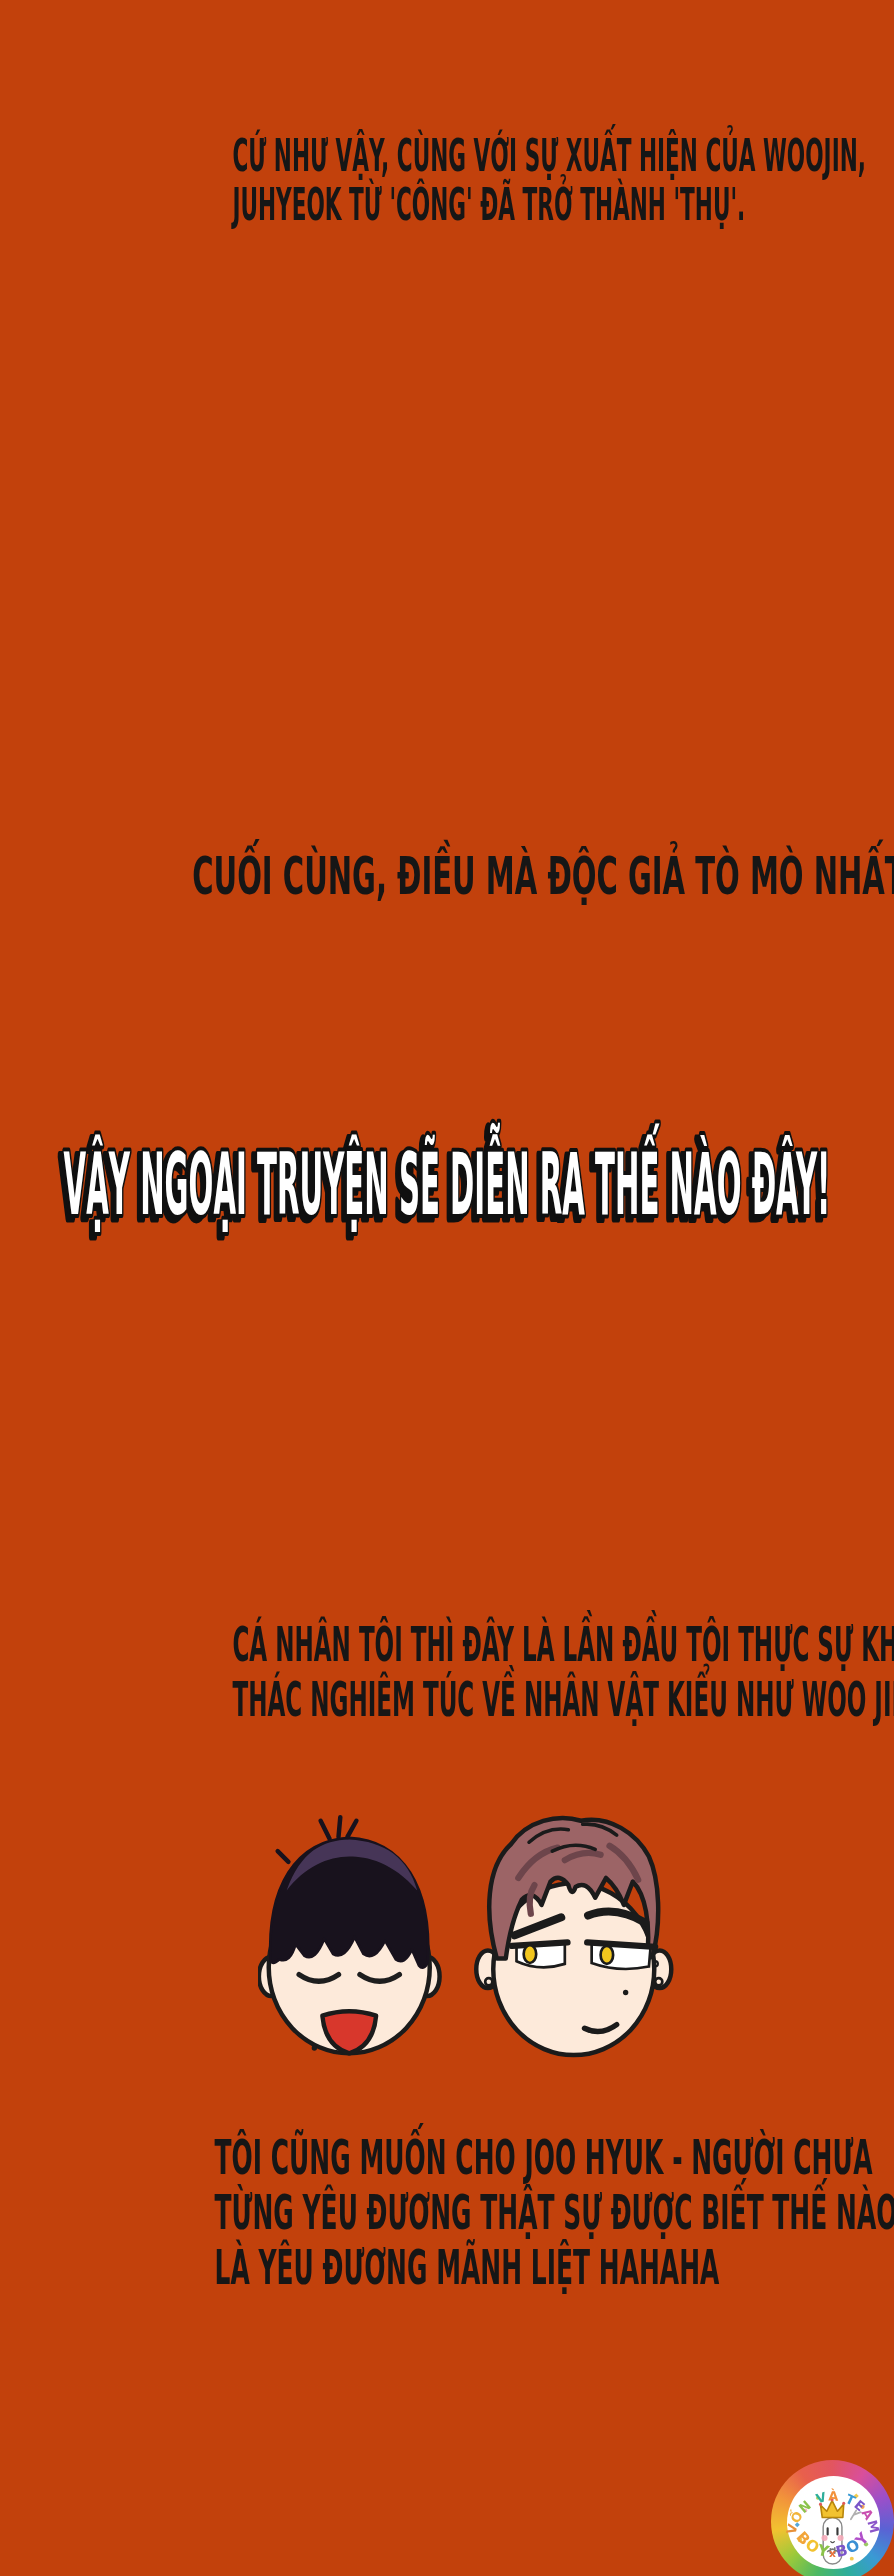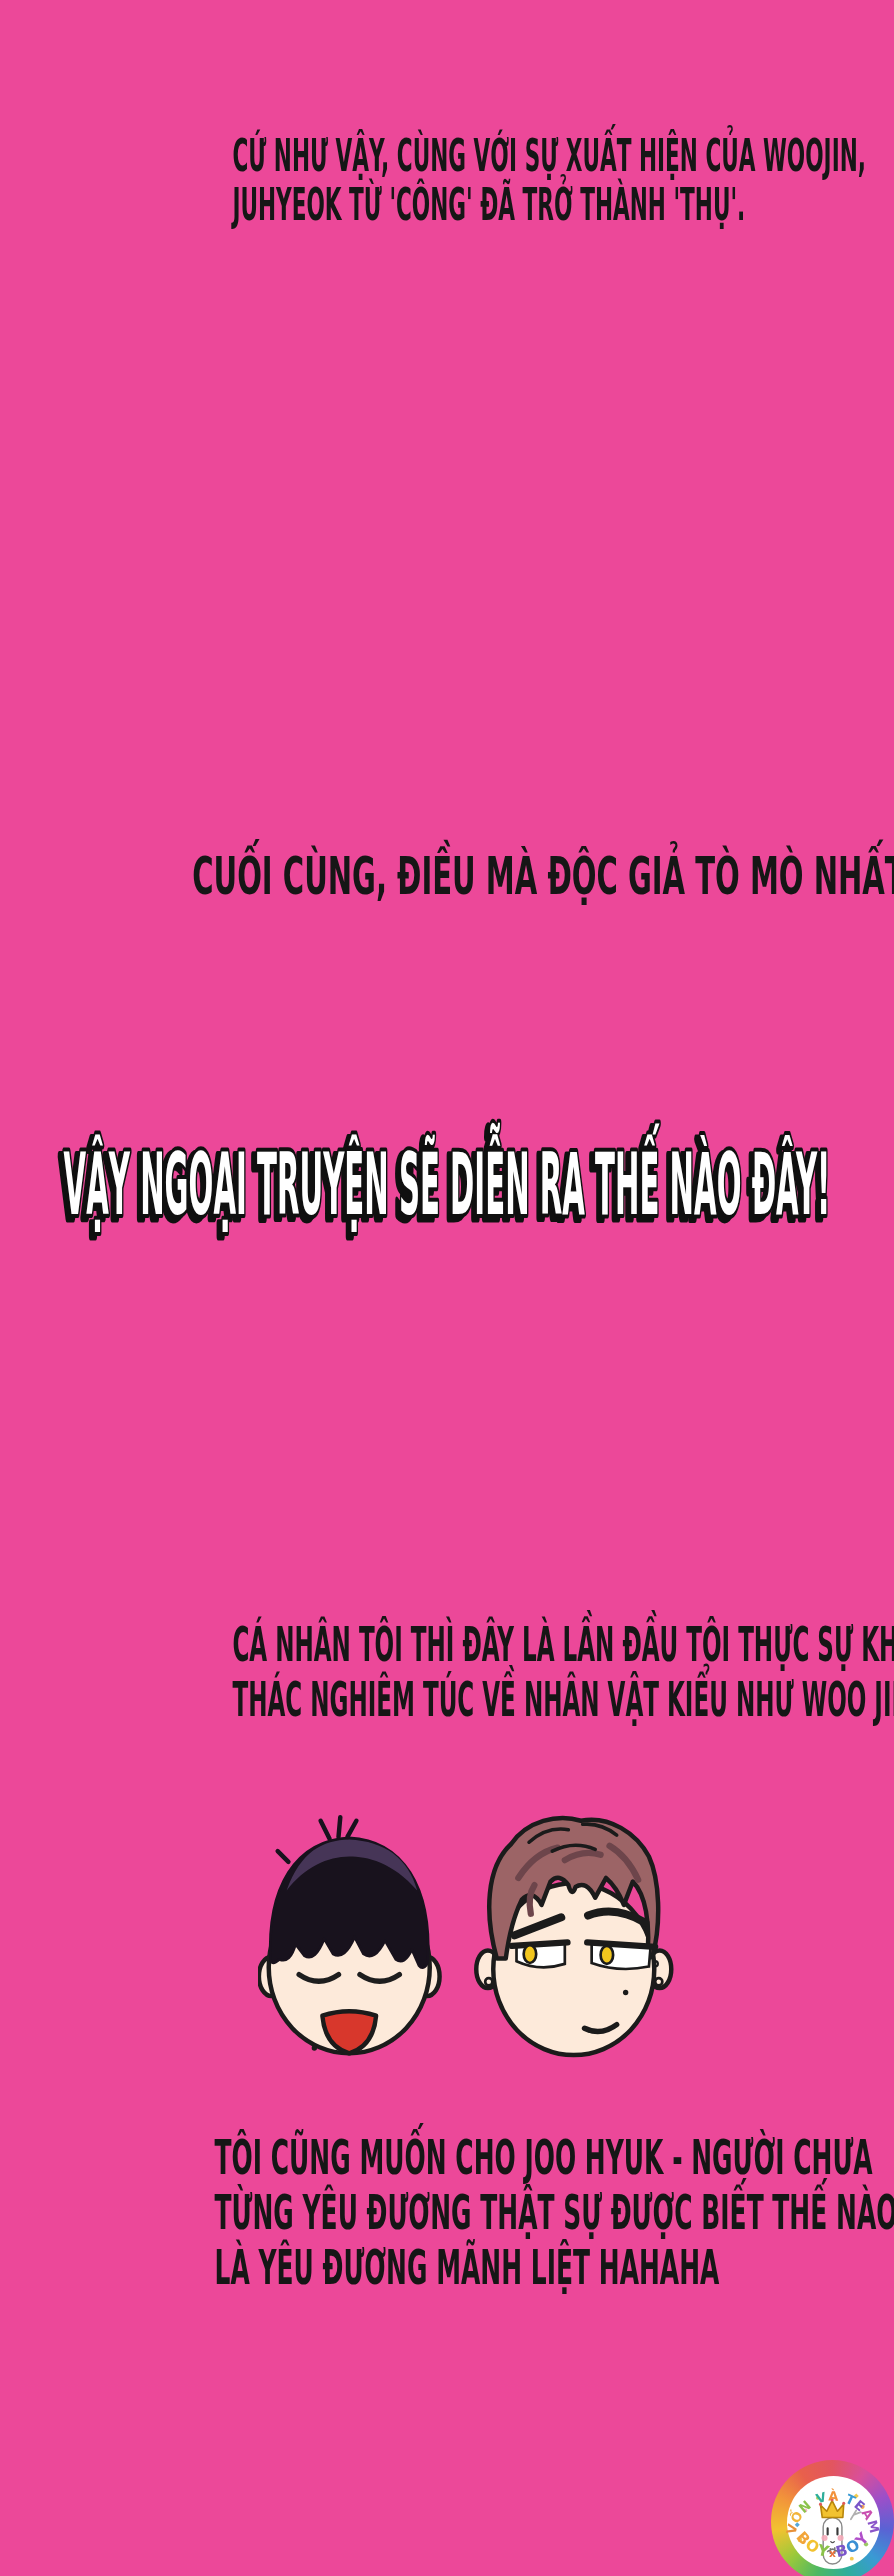--- a/index.html
+++ b/index.html
@@ -1,17 +1,17 @@
 <!DOCTYPE html>
 <html style="font-size:14.3px"><head>
 <meta charset="utf-8">
 <style>
   html,body{margin:0;padding:0;background:#ffffff;}
   .page{
-    position:relative;width:894px;height:2576px;background:#ec4899;
+    position:relative;width:894px;height:2576px;background:#c2410c;
     overflow:hidden;font-family:"DejaVu Sans",sans-serif;
   }
   
   .text-block{
     position:absolute;left:0;width:894px;text-align:center;
     color:#161616;font-weight:bold;
   }
   .t-line{display:block;white-space:nowrap;transform-origin:50% 50%;}
   .intro{top:131px;font-size:45px;line-height:49px;}
   .intro .t-line{transform:scaleX(.48);}

